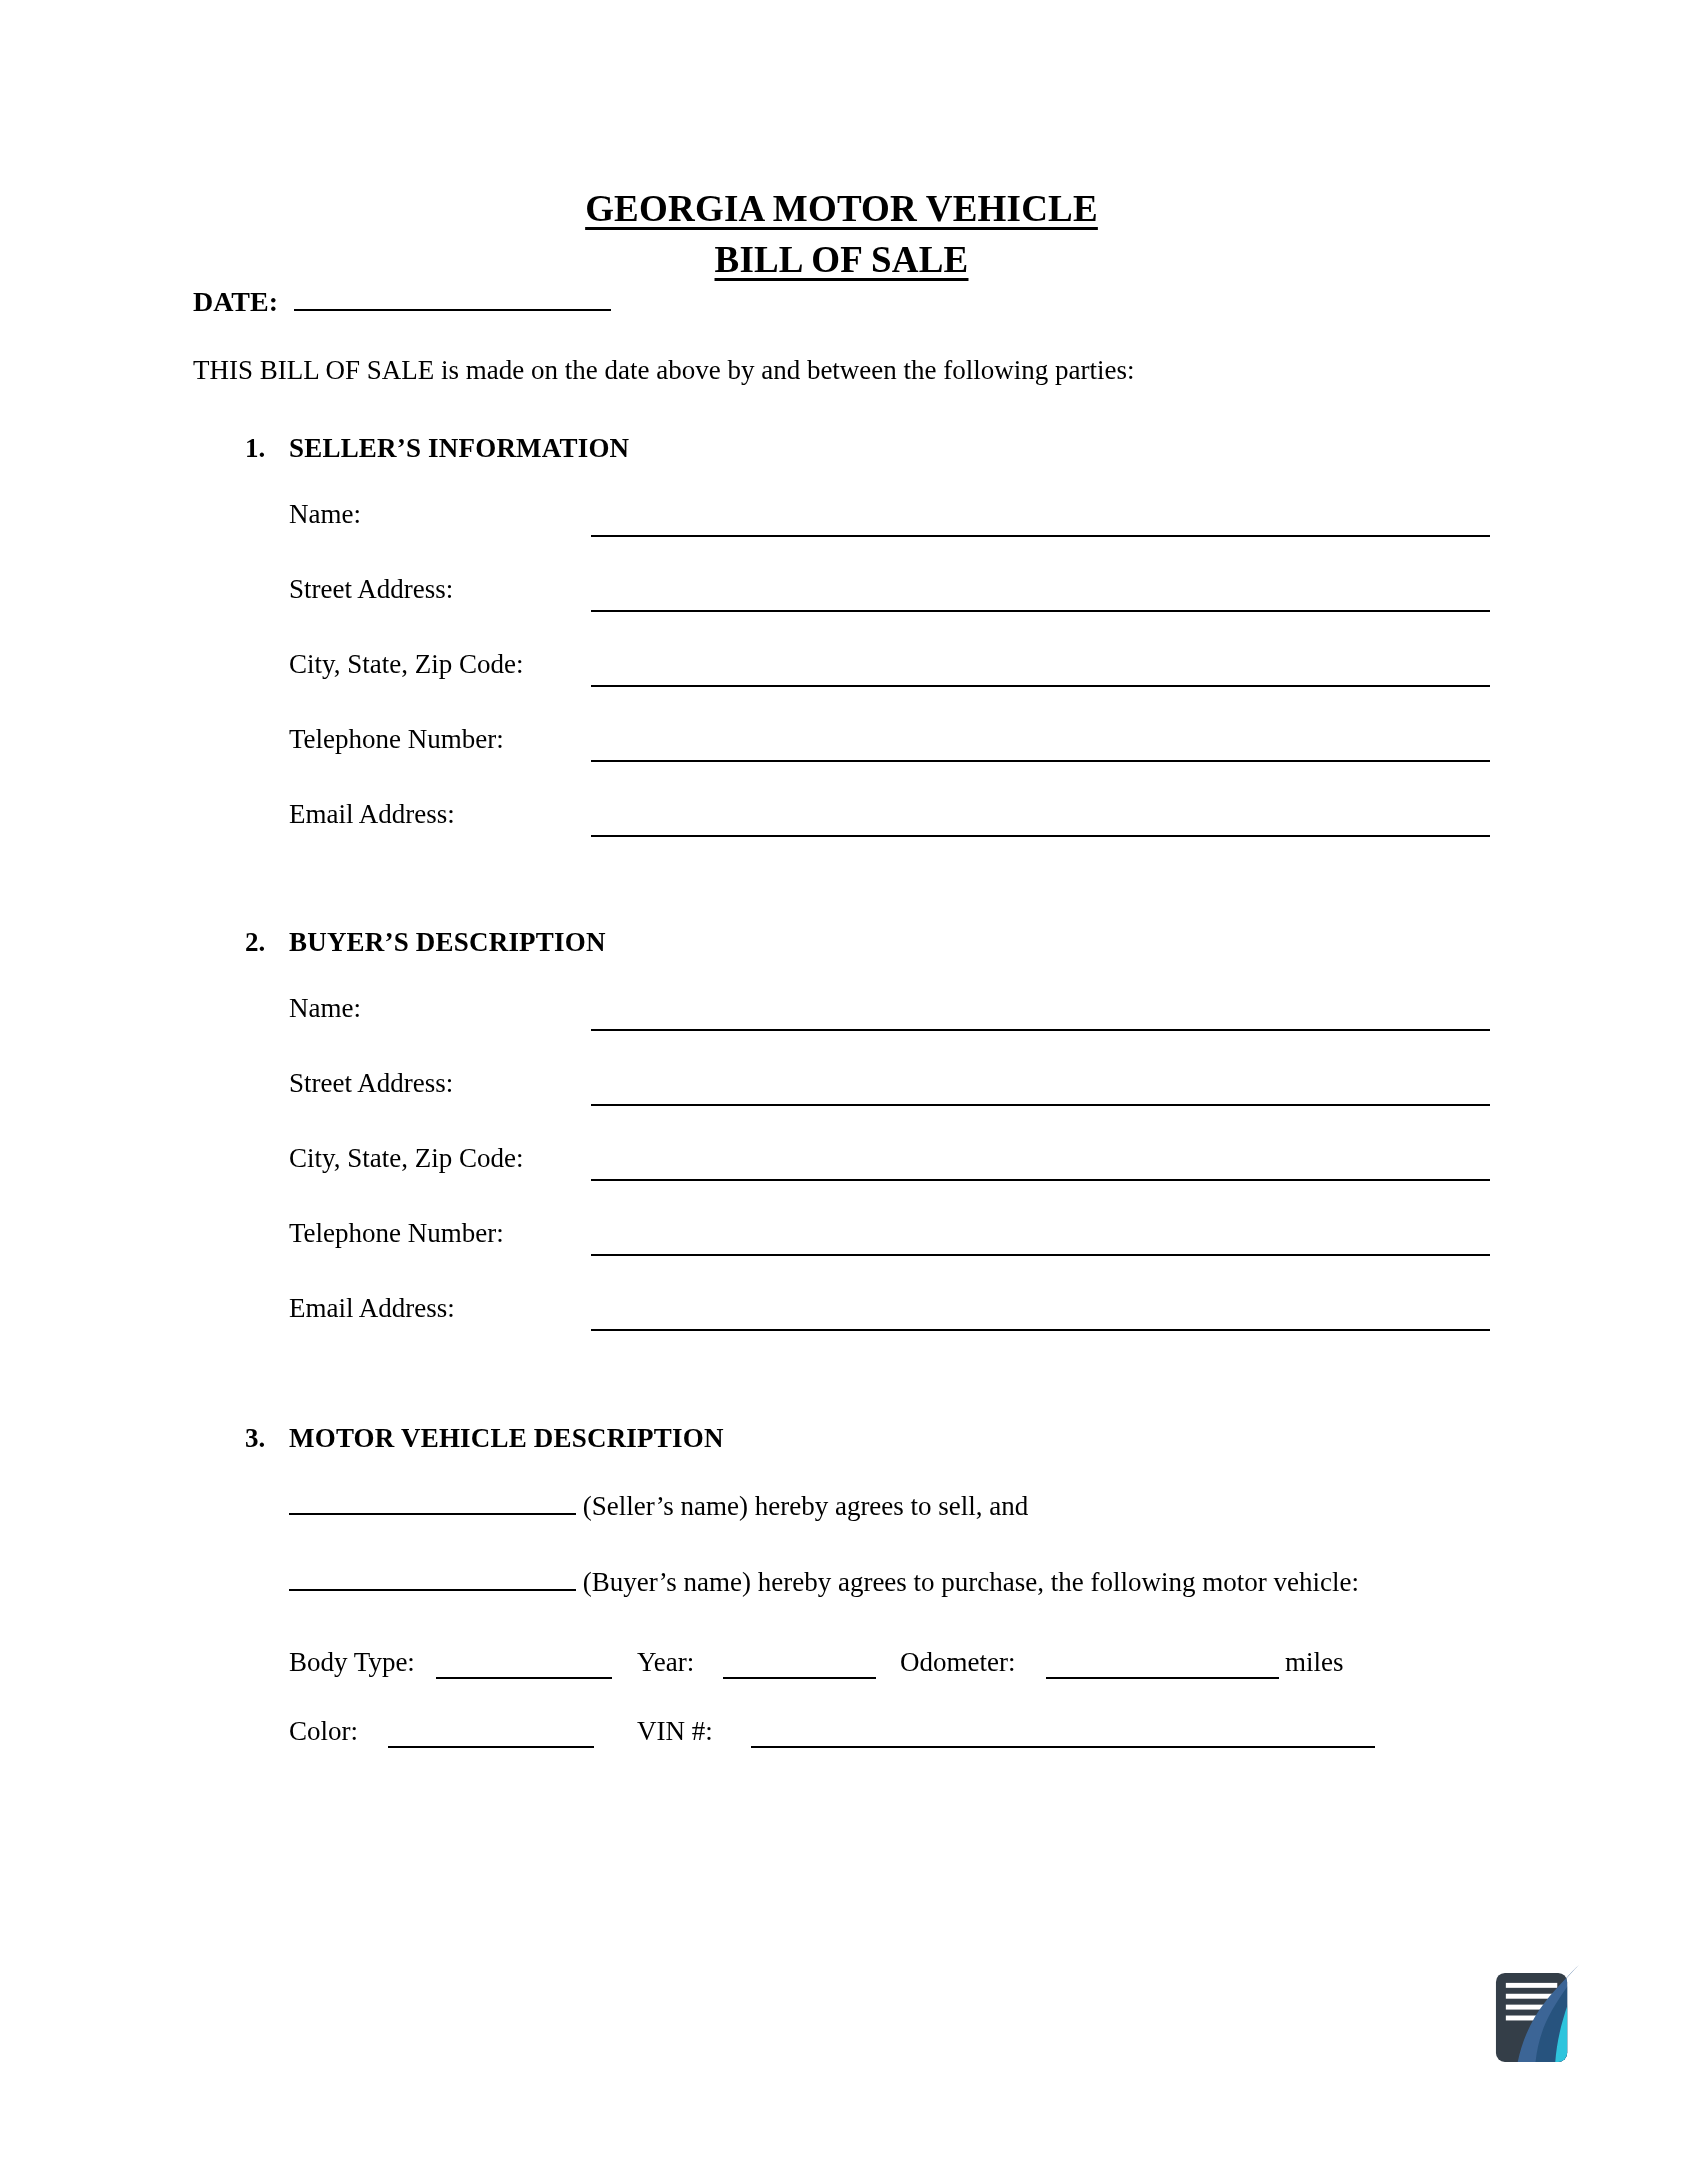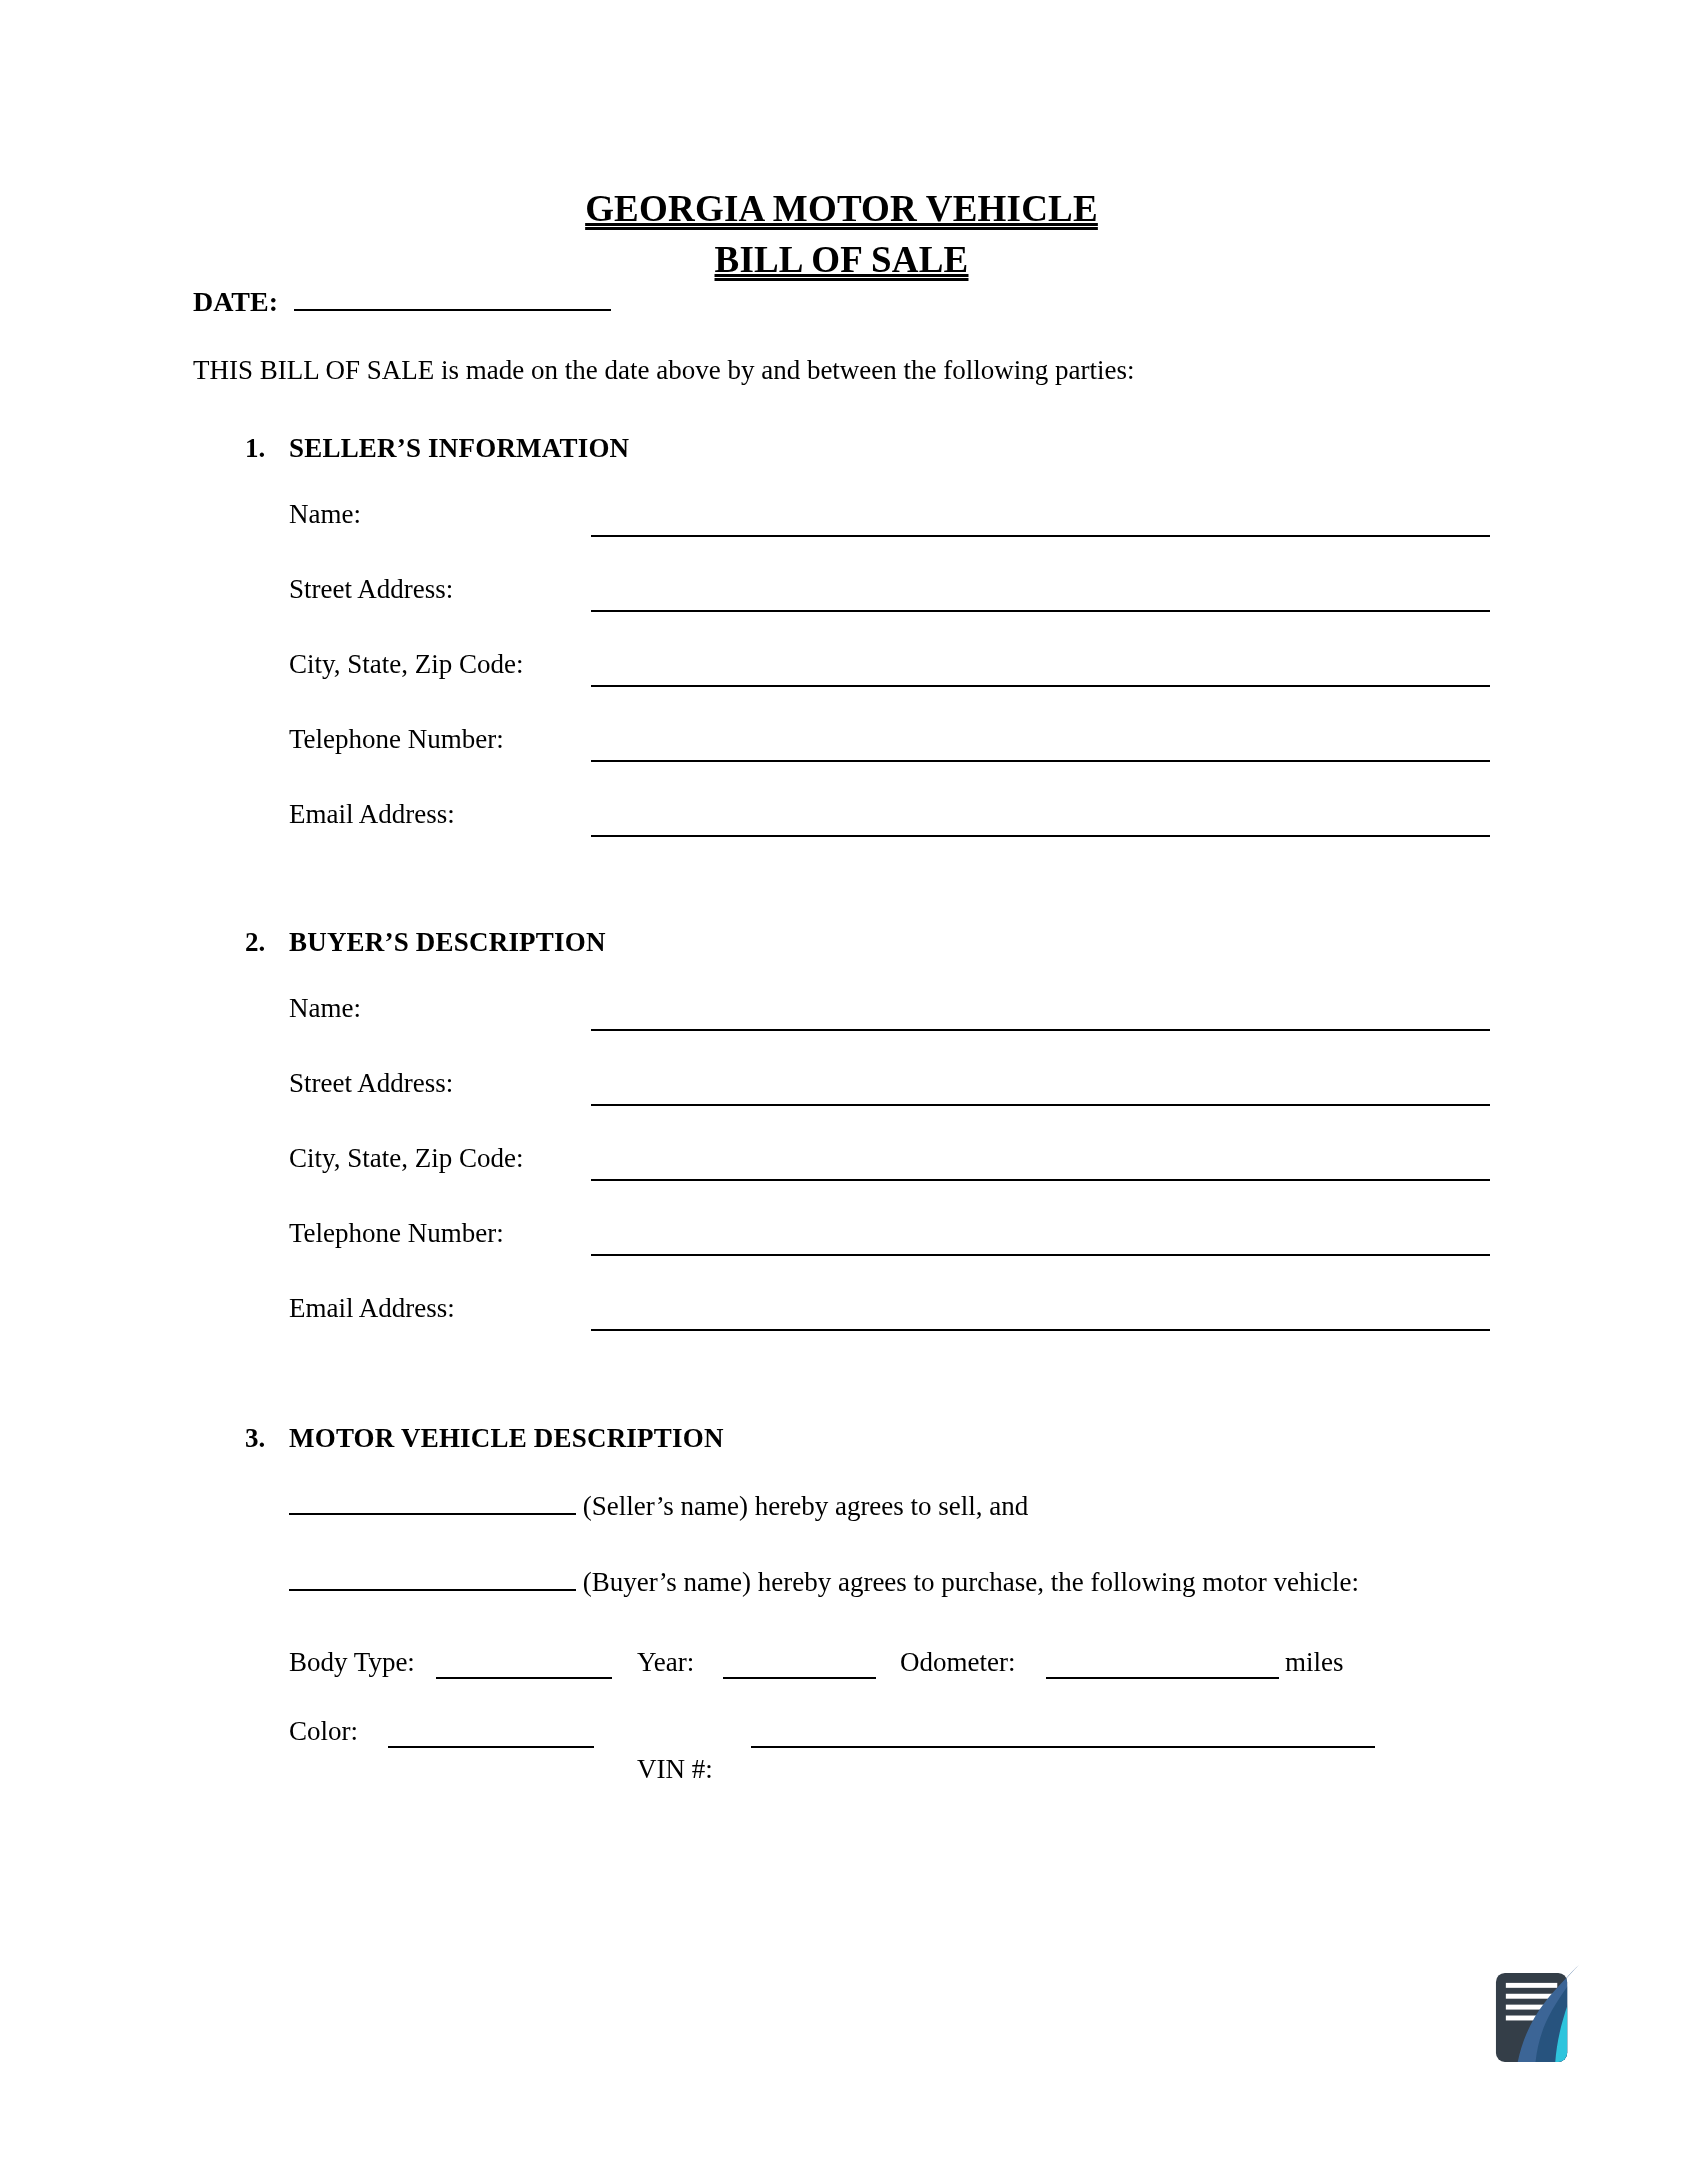--- a/index.html
+++ b/index.html
@@ -29,21 +29,20 @@
   .title-block {
     text-align: center;
     padding-top: 183px;
   }
   .title-line {
     font-size: 37px;
     font-weight: bold;
     letter-spacing: 0.2px;
     line-height: 51px;
     white-space: nowrap;
-    text-decoration: underline;
   }
   .title-line span.u {
     text-decoration: underline;
     text-underline-offset: 6px;
     text-decoration-thickness: 3px;
   }
 
   
   .date-row {
     font-size: 27px;
@@ -271,21 +270,21 @@
         <span class="t" style="left:348px;">Year:</span>
         <span class="ln" style="left:434px; width:153px;"></span>
         <span class="t" style="left:611px;">Odometer:</span>
         <span class="ln" style="left:757px; width:233px;"></span>
         <span class="t" style="left:996px;">miles</span>
       </div>
 
       <div class="mv-line">
         <span class="t" style="left:0;">Color:</span>
         <span class="ln" style="left:99px; width:206px;"></span>
-        <span class="t" style="left:348px;margin-top:38px;">VIN #:</span>
+        <span class="t" style="left:348px;">VIN #:</span>
         <span class="ln" style="left:462px; width:624px;"></span>
       </div>
 
     </div>
   </div>
 
   <div class="logo">
     <svg width="87" height="103" viewBox="0 0 88 104" xmlns="http://www.w3.org/2000/svg">
       <defs>
         <clipPath id="pageclip">

